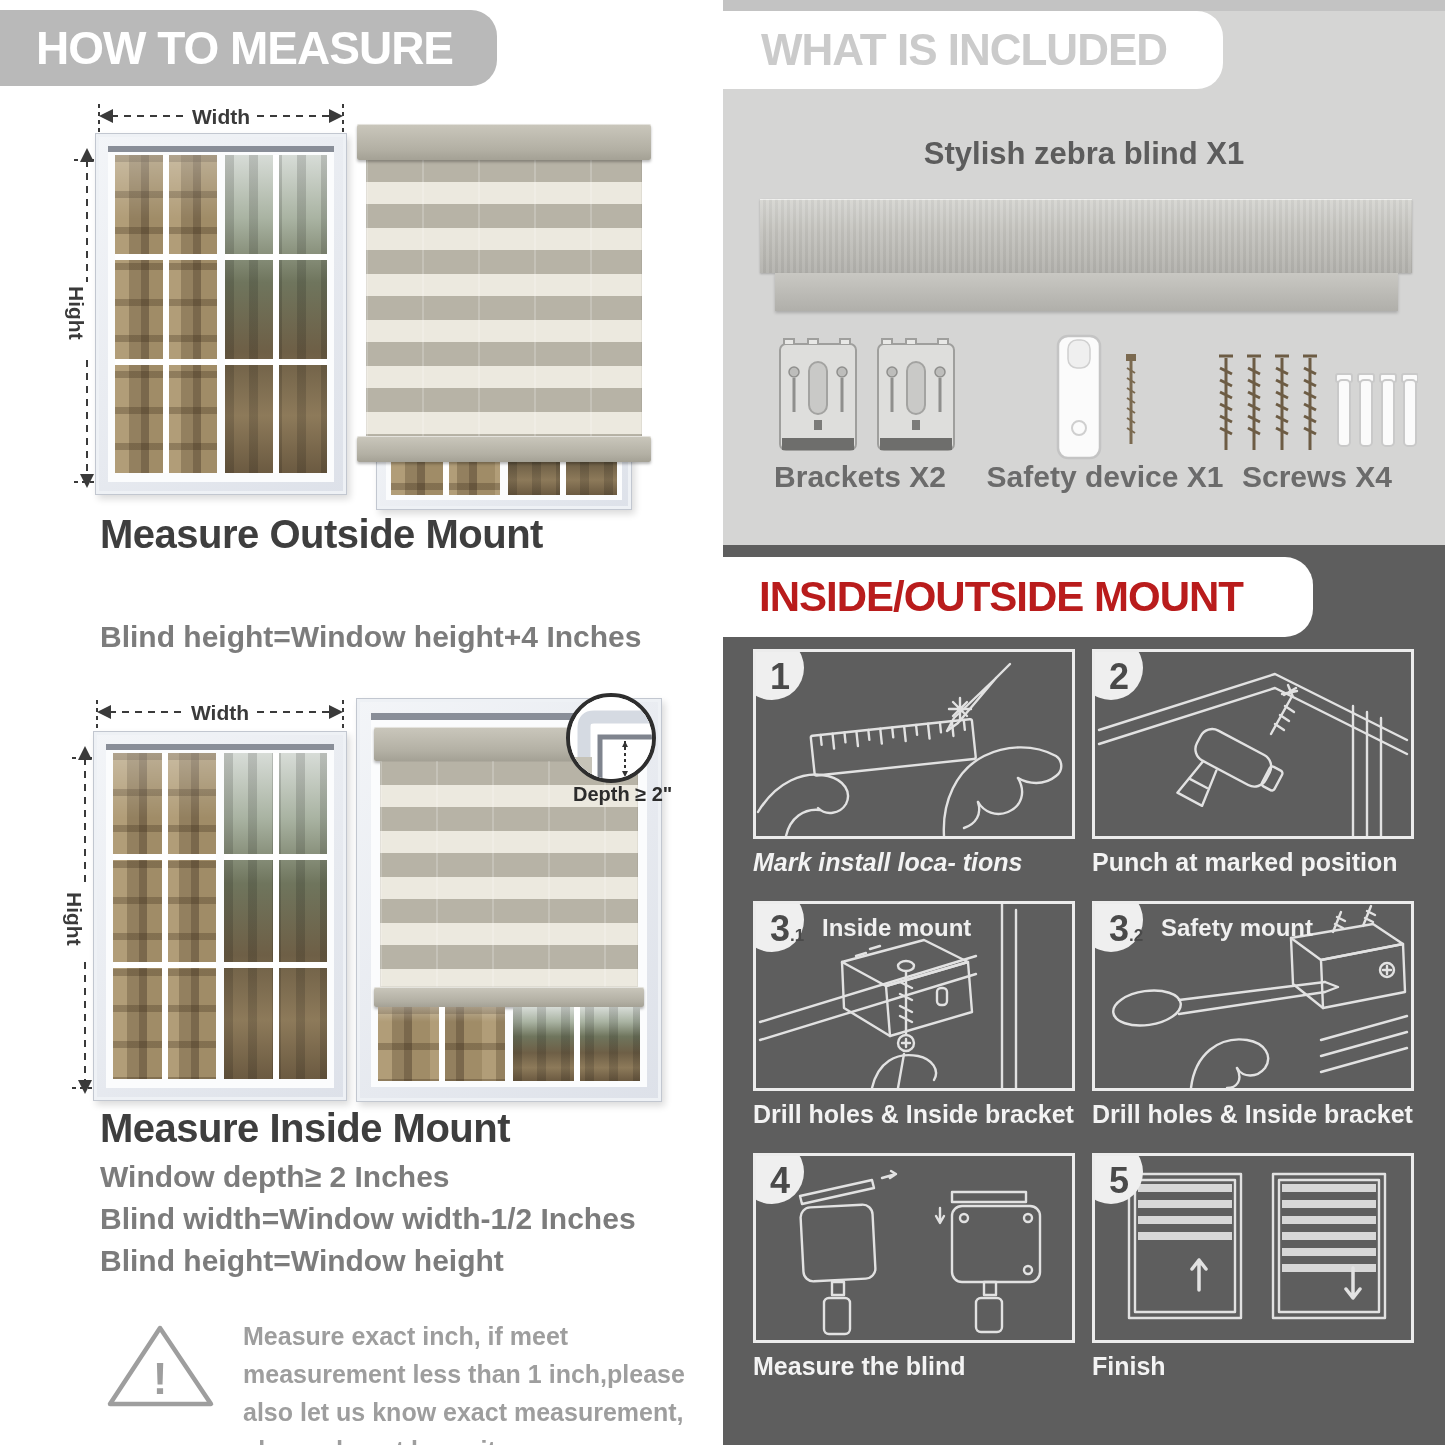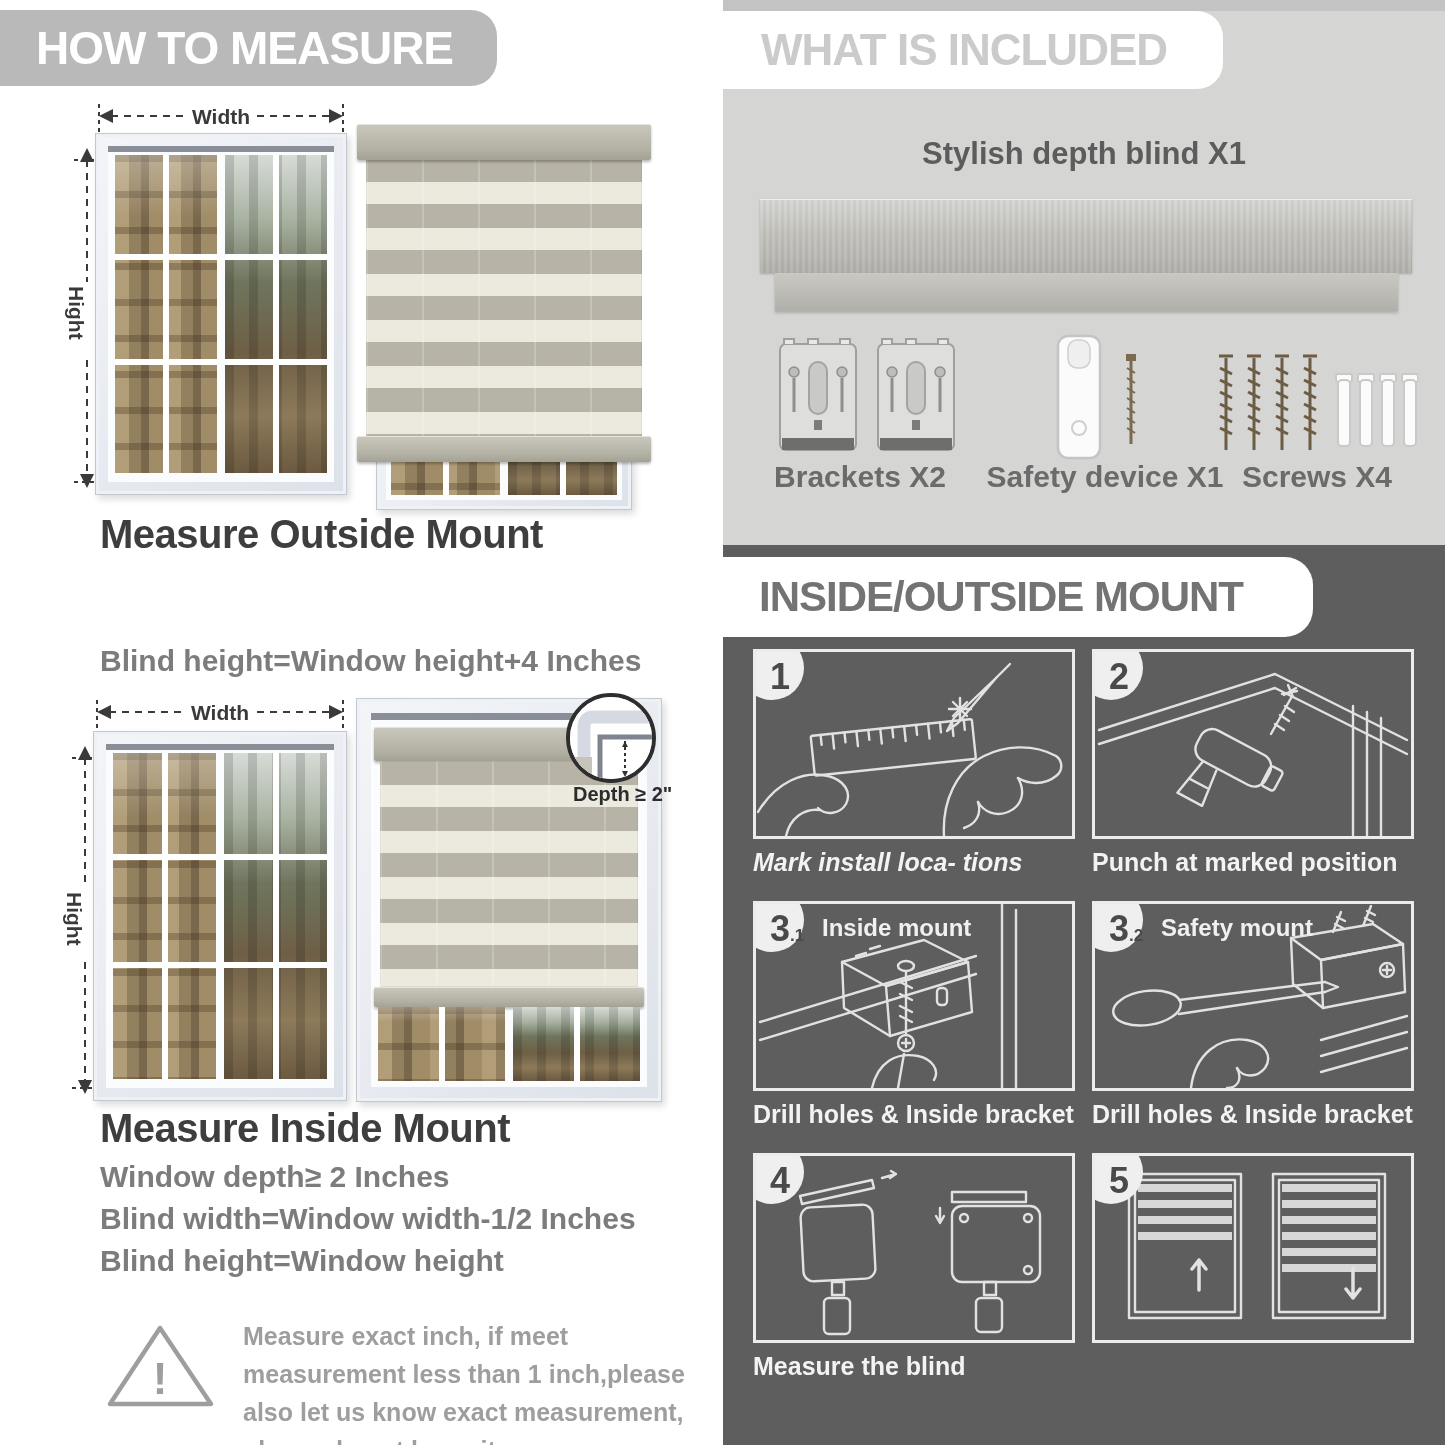--- a/index.html
+++ b/index.html
@@ -8,21 +8,21 @@
   .abs{position:absolute;}
 
   
   .banner{position:absolute;left:0;top:10px;width:497px;height:76px;background:#b9b9b9;
           border-radius:0 26px 26px 0;color:#ffffff;font-size:46px;font-weight:bold;
           line-height:76px;padding-left:36px;letter-spacing:-1px;box-sizing:border-box;}
   .wheader{position:absolute;left:723px;top:11px;width:500px;height:78px;background:#ffffff;
           border-radius:0 26px 26px 0;color:#cbcbcb;font-size:44px;font-weight:bold;
           line-height:78px;padding-left:38px;letter-spacing:-1px;box-sizing:border-box;}
   .mheader{position:absolute;left:723px;top:557px;width:590px;height:80px;background:#ffffff;
-          border-radius:0 28px 28px 0;color:#737373;font-size:42px;font-weight:bold;
+          border-radius:0 28px 28px 0;color:#b91c1c;font-size:42px;font-weight:bold;
           line-height:80px;padding-left:36px;letter-spacing:-1px;box-sizing:border-box;z-index:3;}
 
   
   .sec-title{position:absolute;font-size:40px;font-weight:bold;color:#3e3e3e;letter-spacing:-0.5px;}
   .sec-line{position:absolute;font-size:30px;font-weight:bold;color:#7c7c7c;}
   .warn-text{position:absolute;font-size:25px;font-weight:600;color:#9e9e9e;line-height:1.52;}
 
   
   .window{position:absolute;}
   .wframe{position:absolute;inset:0;background:linear-gradient(135deg,#f3f5f8,#dde1e9);
@@ -142,21 +142,21 @@
       <div class="door ph-b" style="right:5px;top:5px;bottom:5px;width:calc(50% - 9px);">
           <i class="mv"></i>
         </div>
     </div>
   </div>
   <div class="zebra" style="left:366px;top:158px;width:276px;height:280px;z-index:2;"></div>
   <div class="cassette" style="left:357px;top:124px;width:294px;height:36px;z-index:3;"></div>
   <div class="rail" style="left:357px;top:436px;width:294px;height:26px;z-index:3;"></div>
 
   <div class="sec-title" style="left:100px;top:512px;">Measure Outside Mount</div>
-  <div class="sec-line" style="left:100px;top:644px;">Blind height=Window height+4 Inches</div>
+  <div class="sec-line" style="left:100px;top:620px;">Blind height=Window height+4 Inches</div>
 
   <svg class="abs dim" style="left:93px;top:700px;" width="254" height="32" viewBox="0 0 254 32">
     <line x1="4" y1="0" x2="4" y2="30" stroke-dasharray="4 4"></line>
     <line x1="250" y1="0" x2="250" y2="30" stroke-dasharray="4 4"></line>
     <line x1="16" y1="12" x2="92" y2="12" stroke-dasharray="7 6"></line>
     <line x1="164" y1="12" x2="238" y2="12" stroke-dasharray="7 6"></line>
     <polygon points="4,12 18,5 18,19"></polygon>
     <polygon points="250,12 236,5 236,19"></polygon>
     <text x="127" y="20" text-anchor="middle" font-size="21" font-weight="bold" fill="#3a3a3a">Width</text>
   </svg>
@@ -223,21 +223,21 @@
 
   <svg class="abs" style="left:103px;top:1320px;" width="115" height="92" viewBox="0 0 115 92">
     <path d="M57 8 L108 84 L7 84 Z" stroke="#9e9e9e" stroke-width="4.5" fill="none" stroke-linejoin="round"></path>
     <text x="57" y="74" text-anchor="middle" font-size="44" font-weight="bold" fill="#9e9e9e">!</text>
   </svg>
   <div class="warn-text" style="left:243px;top:1317px;width:455px;">Measure exact inch, if meet measurement less than 1 inch,please also let us know exact measurement, please do not leave it</div>
 
   <div class="topstrip"></div>
   <div class="graypanel"></div>
   <div class="wheader">WHAT IS INCLUDED</div>
-  <div class="product-title">Stylish depth blind X1</div>
+  <div class="product-title">Stylish zebra blind X1</div>
 
   <div class="hrail"></div>
   <div class="hrail2"></div>
 
   <svg class="abs" style="left:778px;top:336px;" width="180" height="128" viewBox="0 0 180 128">
     <g>
       <g transform="translate(0,0)">
         <rect x="2" y="8" width="76" height="106" rx="6" fill="#dededc" stroke="#9f9f9d" stroke-width="2"></rect>
         <path d="M6 8 v-5 h10 v5 M30 8 v-5 h10 v5 M62 8 v-5 h10 v5" stroke="#9f9f9d" stroke-width="2" fill="#e8e8e6"></path>
         <rect x="31" y="26" width="18" height="52" rx="9" fill="#c9c9c7" stroke="#a3a3a1" stroke-width="2"></rect>
@@ -418,14 +418,15 @@
       <rect class="fill" x="187" y="44" width="94" height="8"></rect>
       <rect class="fill" x="187" y="60" width="94" height="8"></rect>
       <rect class="fill" x="187" y="76" width="94" height="8"></rect>
       <rect class="fill" x="187" y="92" width="94" height="8"></rect>
       <rect class="fill" x="187" y="108" width="94" height="8"></rect>
       <path class="thick" d="M258 112 v30 m-7 -9 l7 9 l7 -9"></path>
     </svg>
     <span class="badge"></span>
     <span class="badge-num"><span>5</span><span class="badge-sub"></span></span>
   </div>
+  <div class="caption" style="left:1092px;top:1352px;">Finish</div>
 
 </div>
 
 </body></html>

